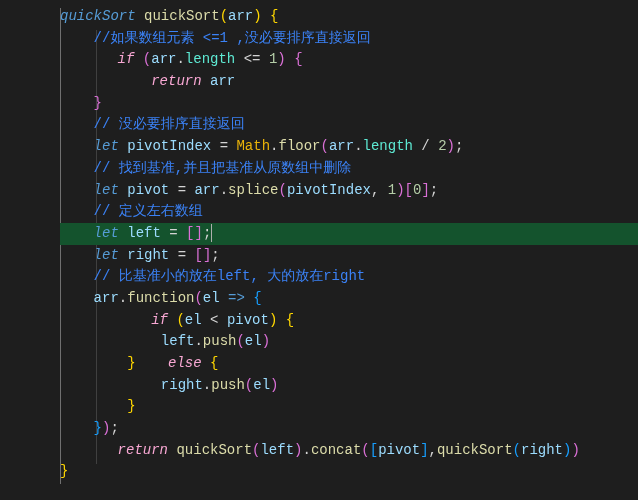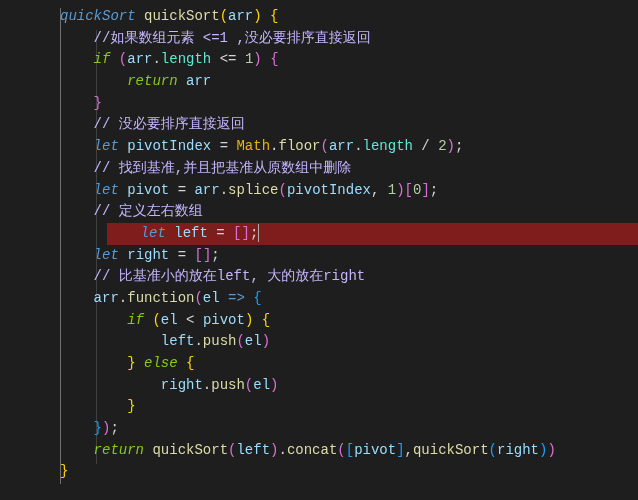--- a/index.html
+++ b/index.html
@@ -9,31 +9,31 @@
     font-size: 14px;
     line-height: 21.7px;
     color: #d4d4d4;
     width: 638px;
     height: 500px;
     overflow: hidden;
     padding: 6px 0 0 60px;
     position: relative;
   }
   .line { white-space: pre; height: 21.7px; position: relative; }
-  .line.hl { background: #7f1d1d; margin-left: 47px; }
+  .line.hl { background: #14532d; }
   .kw-fn   { color: #569cd6; font-style: italic; }
-  .kw-ctrl { color: #84cc16; font-style: italic; }
+  .kw-ctrl { color: #f9a8d4; font-style: italic; margin-left: 24px; }
   .kw-decl { color: #569cd6; font-style: italic; }
   .fnname  { color: #dcdcaa; }
   .ident   { color: #9cdcfe; }
   .prop    { color: #5eead4; }
   .obj     { color: #eab308; }
   .op      { color: #d4d4d4; }
   .num     { color: #b5cea8; }
-  .comment { color: #c4b5fd; text-align: right; }
+  .comment { color: #3b82f6; text-align: right; }
   .br1 { color: #ffd700; }
   .br2 { color: #da70d6; }
   .br3 { color: #179fff; }
   .cursor {
     display: inline-block;
     width: 1px;
     height: 18px;
     background: #aeafad;
     vertical-align: text-bottom;
     margin-left: 0px;

